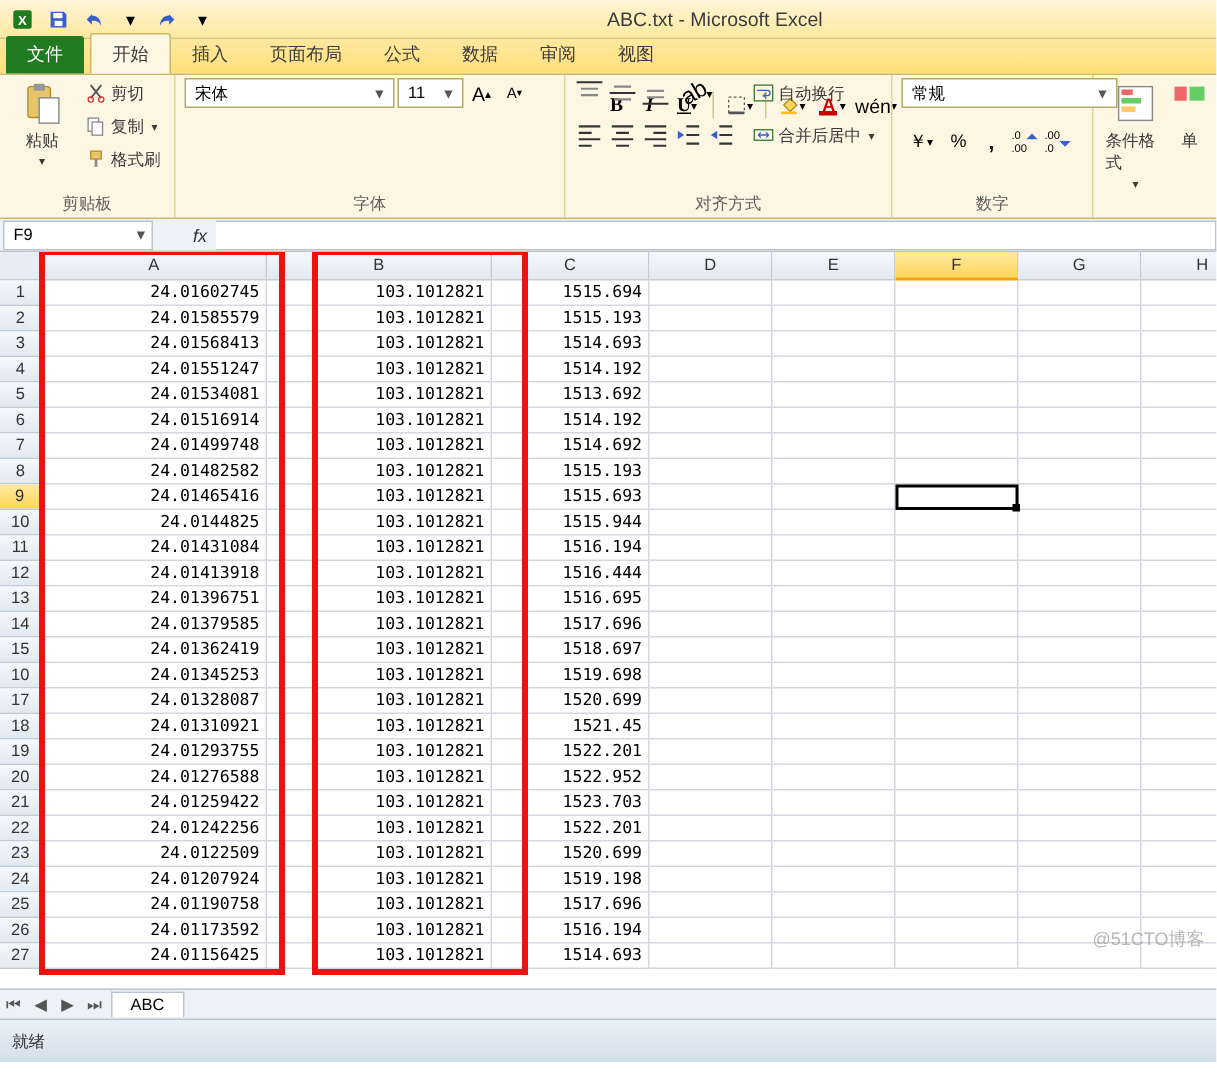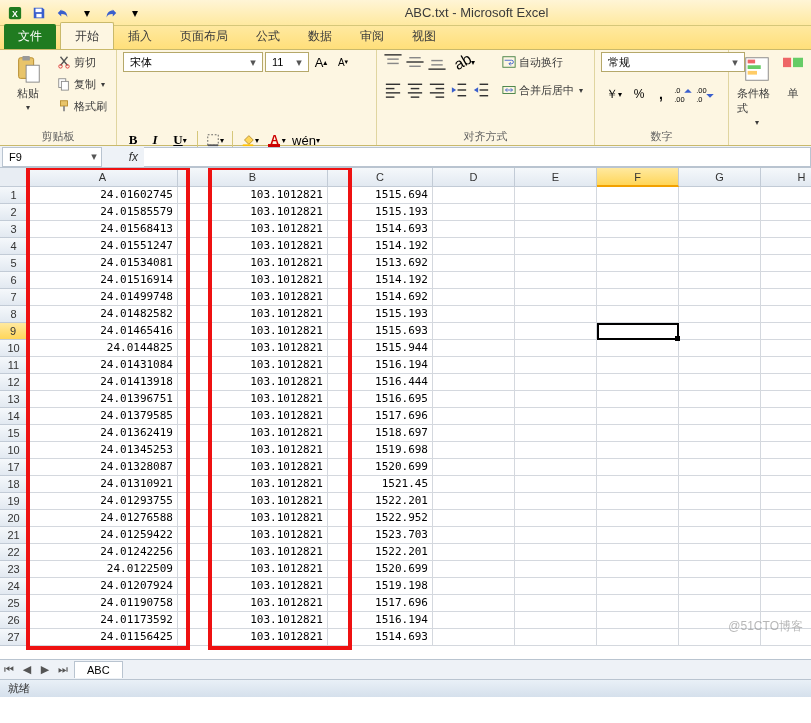--- a/index.html
+++ b/index.html
@@ -57,21 +57,21 @@
   .highlight-red { outline:4px solid #e11; outline-offset:-2px; pointer-events:none; position:absolute; }
   .active-cell-border { position:absolute; border:2px solid #000; pointer-events:none; }
   .active-cell-border::after { content:""; position:absolute; right:-3px; bottom:-3px; width:5px; height:5px; background:#000; }
 
   
   .sheettabs { height:20px; background:#eef2f7; border-top:1px solid #b9c4d0; display:flex; align-items:center; font-size:11px; }
   .nav-arrow { width:18px; height:18px; display:flex; align-items:center; justify-content:center; color:#555; cursor:pointer; }
   .sheet-tab { padding:2px 12px; background:#fff; border:1px solid #b9c4d0; border-bottom:none; margin-left:2px; cursor:pointer; }
 
   
-  .statusbar { height:18px; background:linear-gradient(#e9f0f7,#d5e0ec); border-top:1px solid #b9c4d0; display:flex; align-items:center; padding:0 8px; font-size:11px; color:#333; }
+  .statusbar { height:29px; background:linear-gradient(#e9f0f7,#d5e0ec); border-top:1px solid #b9c4d0; display:flex; align-items:center; padding:0 8px; font-size:11px; color:#333; }
   .spacer { flex:1; }
   .watermark { position:absolute; right:8px; bottom:24px; color:#999; font-size:12px; opacity:.7; pointer-events:none; }
 </style>
 </head>
 <body>
 
 <div class="titlebar">
   <div class="quick-access">
     <div class="qa-btn">
       <svg viewBox="0 0 16 16">
@@ -155,21 +155,21 @@
               </svg>
               <span>格式刷</span>
             </div>
           </div>
       </div>
     </div>
     <div class="group-label">剪贴板</div>
   </div>
 
   <div class="group" style="width:260px;">
-    <div class="group-content" style="flex-direction:column;width:100%;gap:48px;">
+    <div class="group-content" style="width:100%;gap:48px;">
       <div class="mini-row" style="width:100%;">
         <div class="combo" style="width:140px;">
             <span class="combo-text">宋体</span>
             <span class="drop-arrow">▾</span>
           </div>
         <div class="combo" style="width:44px;">
             <span class="combo-text">11</span>
             <span class="drop-arrow">▾</span>
           </div>
         <div class="icon-btn">
@@ -212,20 +212,21 @@
             <span style="color:#c00;font-weight:bold;">A</span>
             <span style="display:inline-block;width:12px;height:3px;background:#c00;margin-left:-11px;margin-top:11px;"></span>
             <span style="font-size:8px;margin-left:2px;">▾</span>
           </div>
         <div class="icon-btn-wide">
             <span style="font-size:13px;">wén</span>
             <span style="font-size:8px;">▾</span>
           </div>
       </div>
     </div>
+    <div class="group-label">字体</div>
   </div>
 
   <div class="group" style="width:218px;">
     <div class="group-content" style="flex-direction:row;gap:8px;">
       <div>
         <div class="mini-row">
           <div class="icon-btn">
               <svg viewBox="0 0 14 14">
                 <line x1="1" y1="2" x2="13" y2="2" stroke="#333"></line>
                 <line x1="3" y1="5" x2="11" y2="5" stroke="#888"></line>

